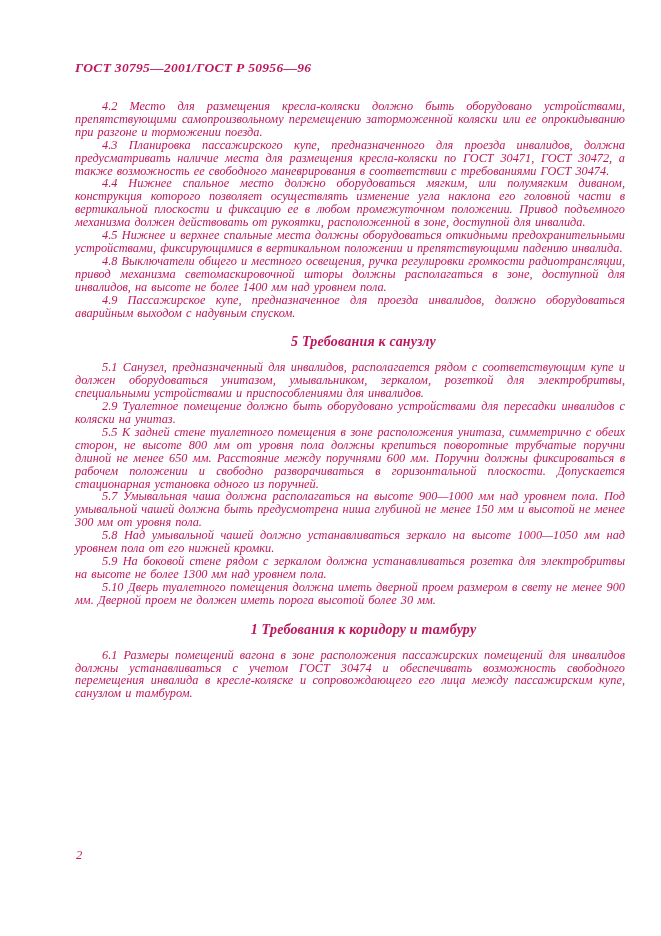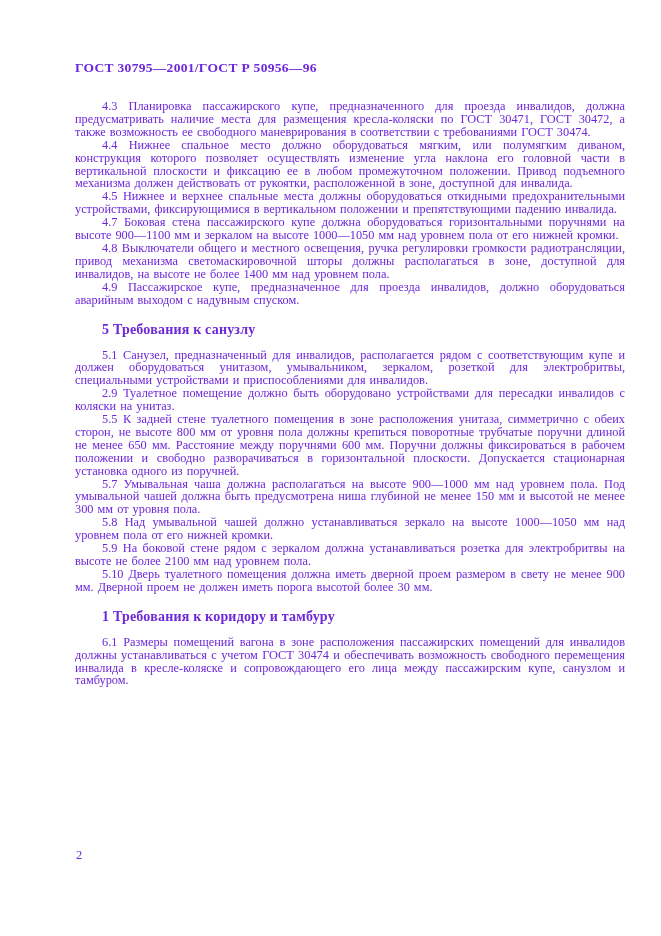--- a/index.html
+++ b/index.html
@@ -6,22 +6,23 @@
     margin: 0;
     padding: 0;
     background: #ffffff;
   }
   .page {
     position: relative;
     width: 661px;
     height: 936px;
     background: #ffffff;
     font-family: "Liberation Serif", serif;
-    color: #6d28d9;
+    color: #be185d;
     overflow: hidden;
+    font-style: italic;
   }
   .text-block {
     position: absolute;
     left: 75px;
     top: 60px;
     width: 550px;
   }
   .doc-header {
     font-size: 13.5px;
     font-weight: bold;
@@ -36,51 +37,52 @@
     text-align: justify;
     text-indent: 27px;
     word-spacing: 1px;
   }
   h2.section-heading {
     font-size: 14px;
     font-weight: bold;
     margin: 15px 0 11px 0;
     padding-left: 27px;
     letter-spacing: 0.2px;
+    text-align: center;
   }
   .page-number {
     position: absolute;
     left: 76px;
     top: 848px;
     font-size: 12.5px;
   }
 </style>
 </head>
 <body>
 
 <div class="page">
   <div class="text-block">
 
     <div class="doc-header">ГОСТ 30795—2001/ГОСТ Р 50956—96</div>
 
+    <p class="para">4.2  Место для размещения кресла-коляски должно быть оборудовано устройствами, препятствующими самопроизвольному перемещению заторможенной коляски или ее опрокидыванию при разгоне и торможении поезда.</p>
     <p class="para">4.3  Планировка пассажирского купе, предназначенного для проезда инвалидов, должна предусматривать наличие места для размещения кресла-коляски по ГОСТ 30471, ГОСТ 30472, а также возможность ее свободного маневрирования в соответствии с требованиями ГОСТ 30474.</p>
     <p class="para">4.4  Нижнее спальное место должно оборудоваться мягким, или полумягким диваном, конструкция которого позволяет осуществлять изменение угла наклона его головной части в вертикальной плоскости и фиксацию ее в любом промежуточном положении. Привод подъемного механизма должен действовать от рукоятки, расположенной в зоне, доступной для инвалида.</p>
     <p class="para">4.5  Нижнее и верхнее спальные места должны оборудоваться откидными предохранительными устройствами, фиксирующимися в вертикальном положении и препятствующими падению инвалида.</p>
-    <p class="para">4.7  Боковая стена пассажирского купе должна оборудоваться горизонтальными поручнями на высоте 900—1100 мм и зеркалом на высоте 1000—1050 мм над уровнем пола от его нижней кромки.</p>
     <p class="para">4.8  Выключатели общего и местного освещения, ручка регулировки громкости радиотрансляции, привод механизма светомаскировочной шторы должны располагаться в зоне, доступной для инвалидов, на высоте не более 1400 мм над уровнем пола.</p>
     <p class="para">4.9  Пассажирское купе, предназначенное для проезда инвалидов, должно оборудоваться аварийным выходом с надувным спуском.</p>
 
     <h2 class="section-heading">5  Требования к санузлу</h2>
 
     <p class="para">5.1  Санузел, предназначенный для инвалидов, располагается рядом с соответствующим купе и должен оборудоваться унитазом, умывальником, зеркалом, розеткой для электробритвы, специальными устройствами и приспособлениями для инвалидов.</p>
     <p class="para">2.9  Туалетное помещение должно быть оборудовано устройствами для пересадки инвалидов с коляски на унитаз.</p>
     <p class="para">5.5  К задней стене туалетного помещения в зоне расположения унитаза, симметрично с обеих сторон, не высоте 800 мм от уровня пола должны крепиться поворотные трубчатые поручни длиной не менее 650 мм. Расстояние между поручнями 600 мм. Поручни должны фиксироваться в рабочем положении и свободно разворачиваться в горизонтальной плоскости. Допускается стационарная установка одного из поручней.</p>
     <p class="para">5.7  Умывальная чаша должна располагаться на высоте 900—1000 мм над уровнем пола. Под умывальной чашей должна быть предусмотрена ниша глубиной не менее 150 мм и высотой не менее 300 мм от уровня пола.</p>
     <p class="para">5.8  Над умывальной чашей должно устанавливаться зеркало на высоте 1000—1050 мм над уровнем пола от его нижней кромки.</p>
-    <p class="para">5.9  На боковой стене рядом с зеркалом должна устанавливаться розетка для электробритвы на высоте не более 2100 мм над уровнем пола.</p>
+    <p class="para">5.9  На боковой стене рядом с зеркалом должна устанавливаться розетка для электробритвы на высоте не более 1300 мм над уровнем пола.</p>
     <p class="para">5.10  Дверь туалетного помещения должна иметь дверной проем размером в свету не менее 900 мм. Дверной проем не должен иметь порога высотой более 30 мм.</p>
 
     <h2 class="section-heading">1  Требования к коридору и тамбуру</h2>
 
     <p class="para">6.1  Размеры помещений вагона в зоне расположения пассажирских помещений для инвалидов должны устанавливаться с учетом ГОСТ 30474 и обеспечивать возможность свободного перемещения инвалида в кресле-коляске и сопровождающего его лица между пассажирским купе, санузлом и тамбуром.</p>
 
   </div>
 
   <div class="page-number">2</div>
 </div>

